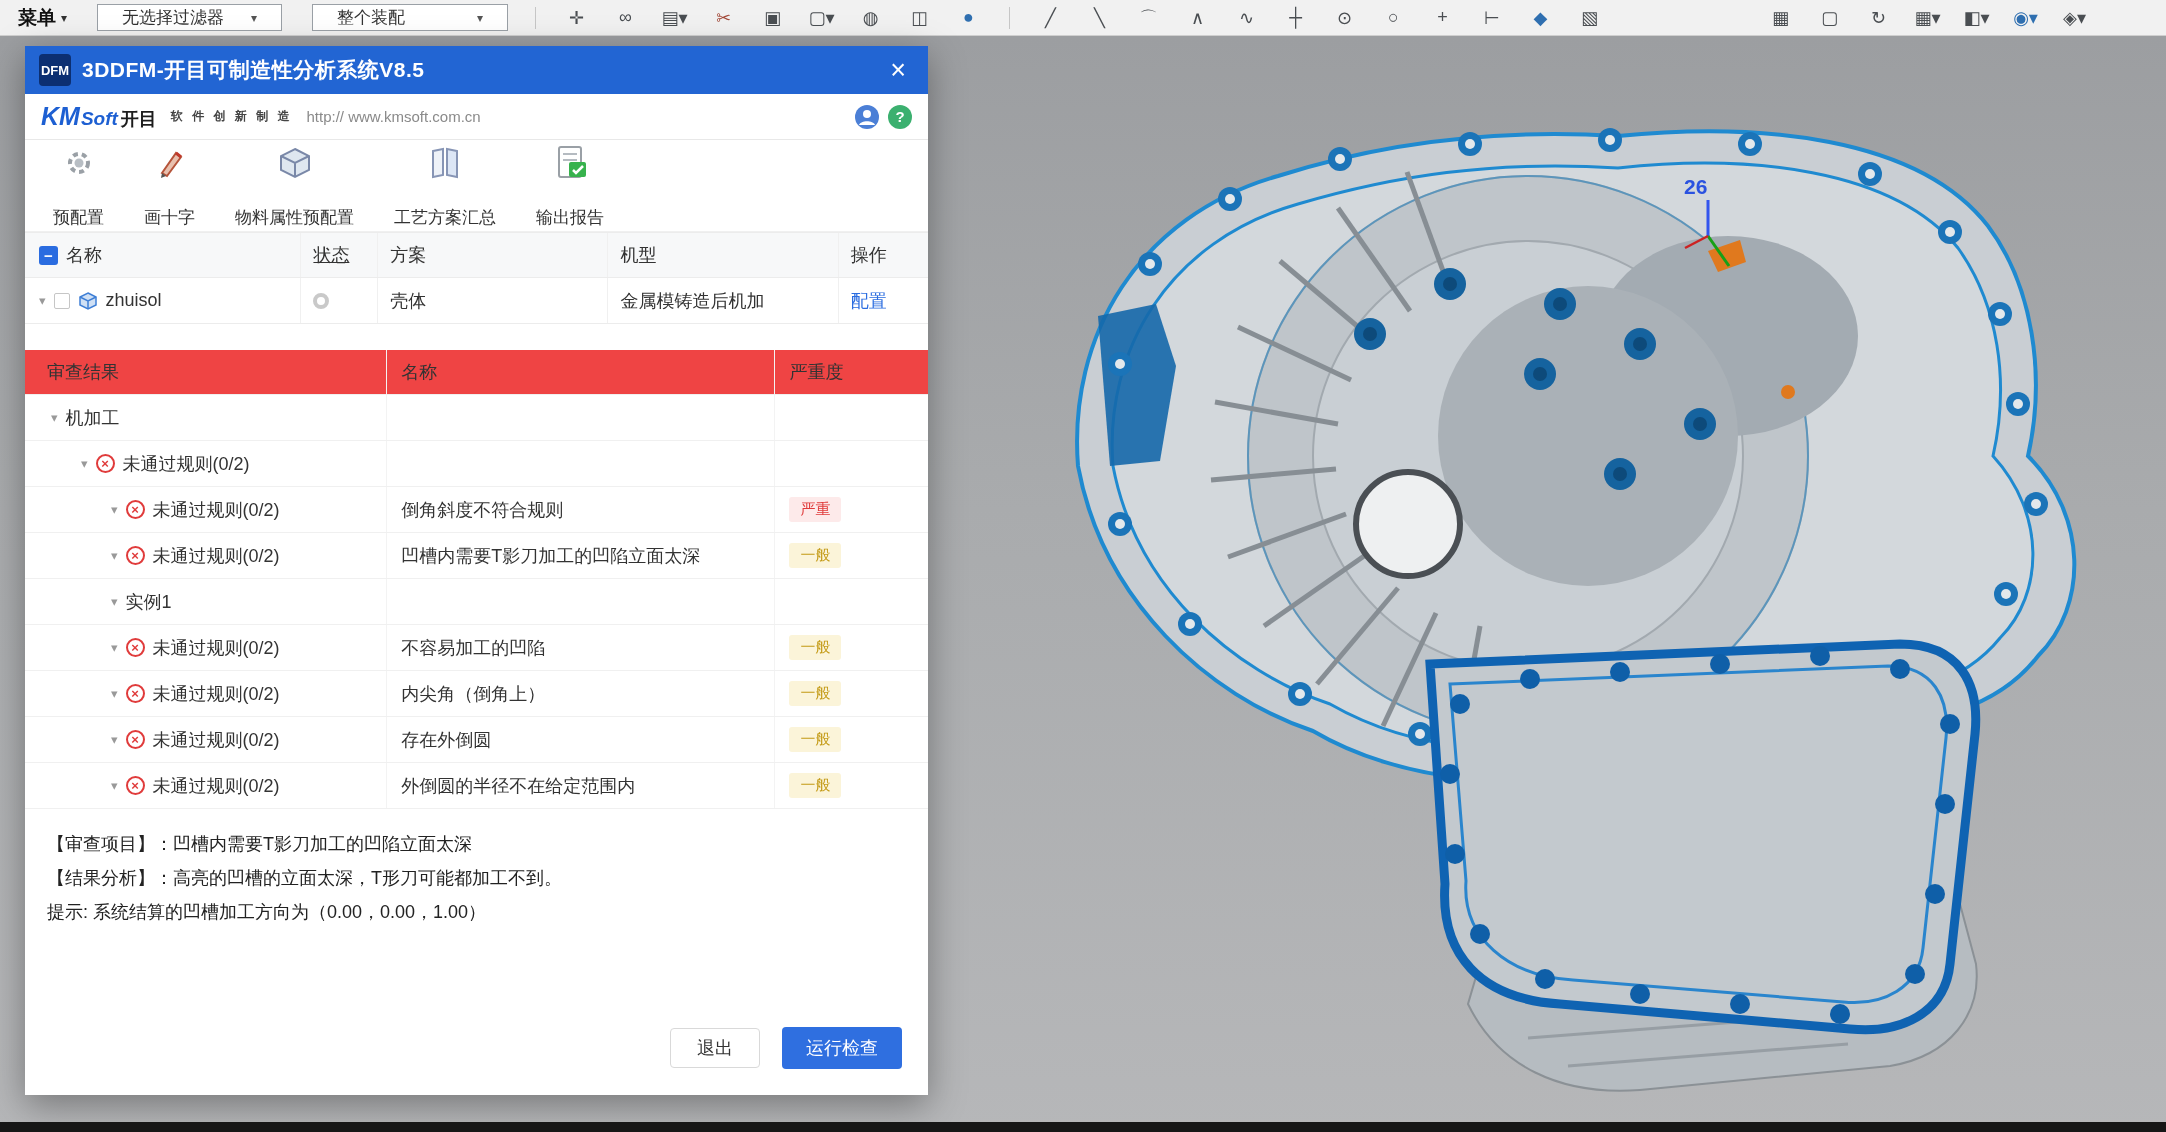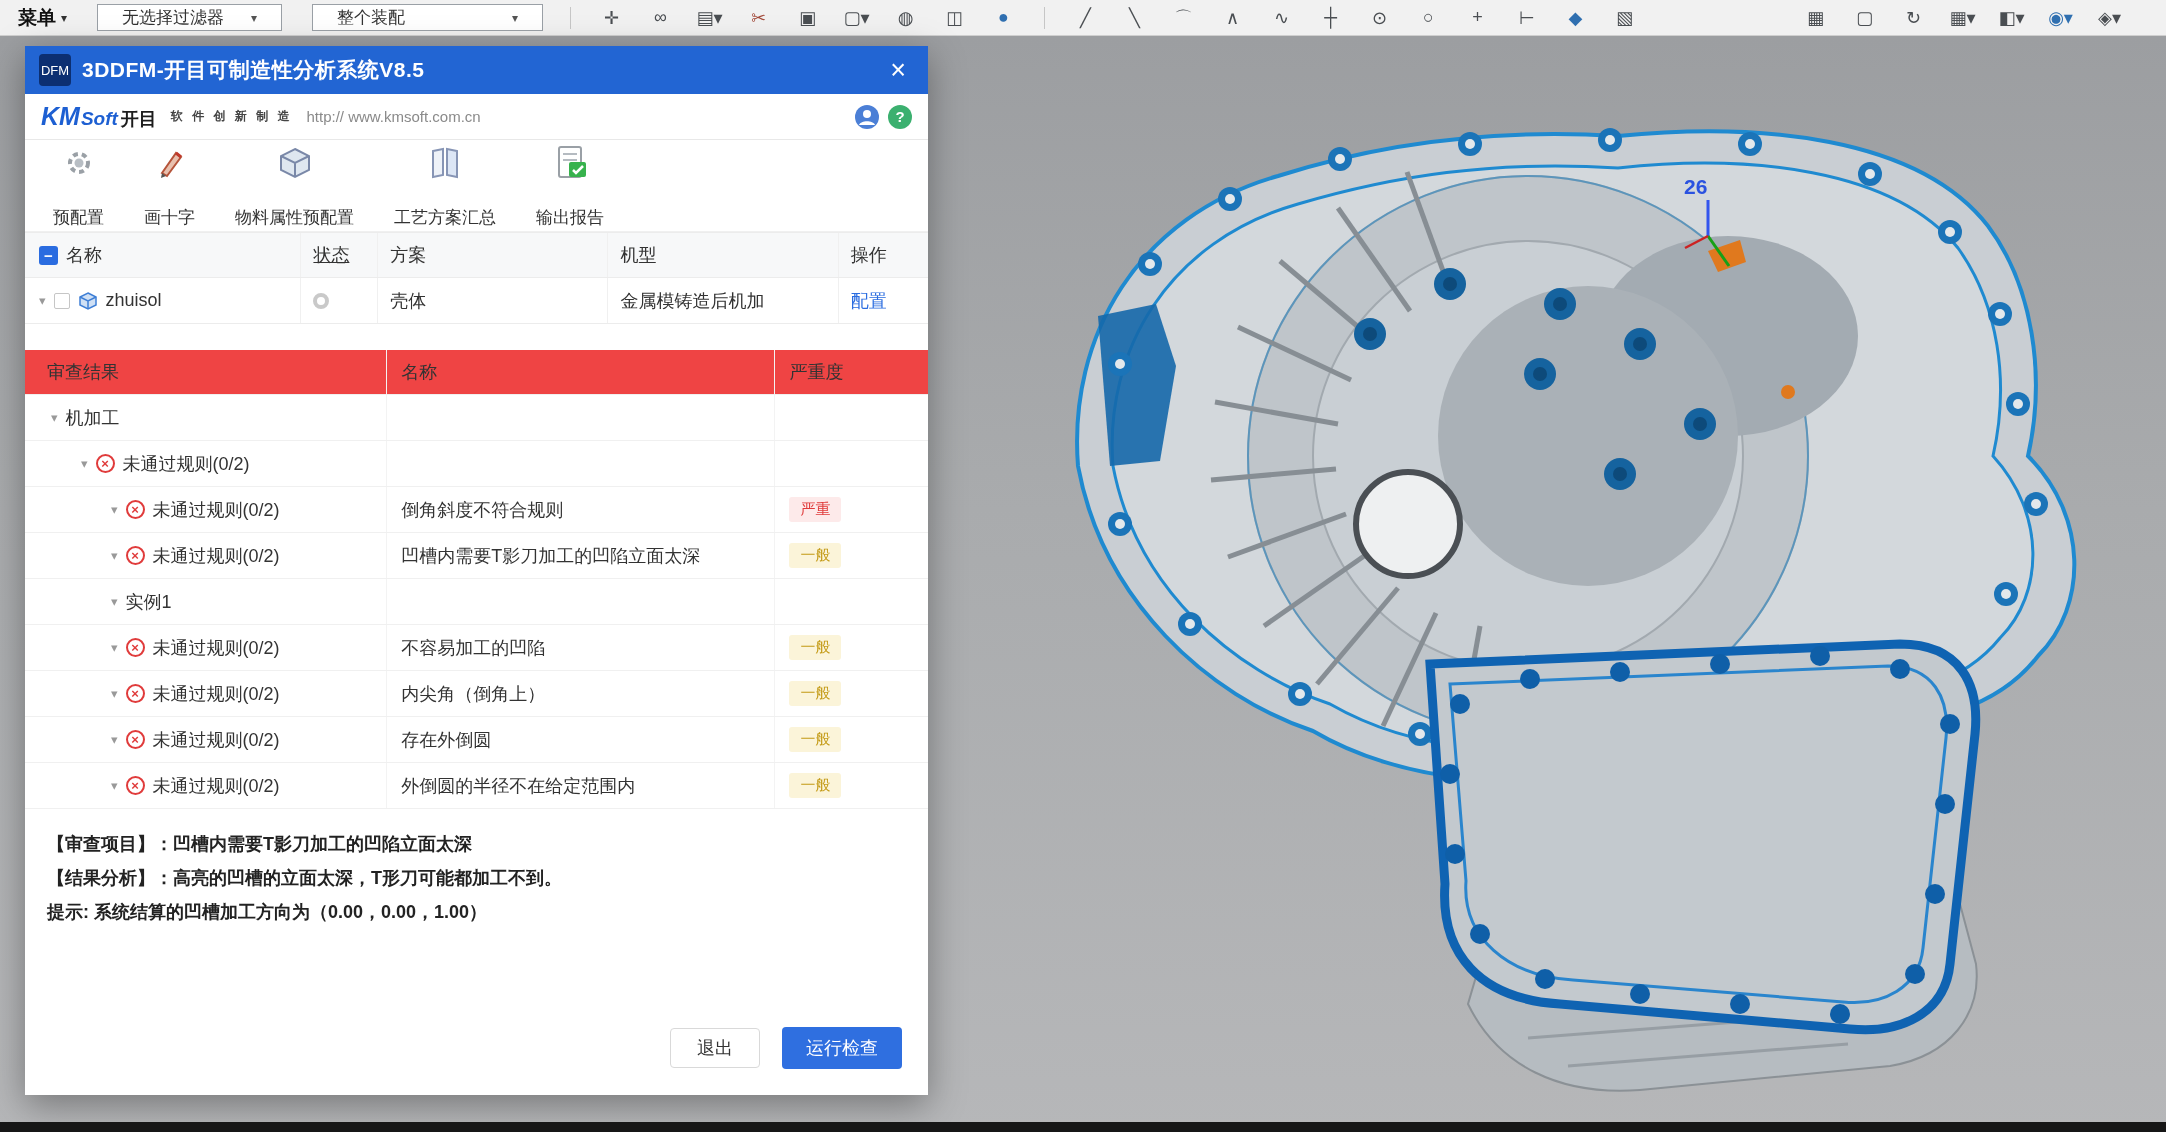--- a/index.html
+++ b/index.html
@@ -18,39 +18,39 @@
     display:flex; align-items:center; gap:22px; padding:0 10px; z-index:20;
   }
   .menu-btn { display:flex; align-items:center; gap:5px; font-size:19px; font-weight:700; color:#111; padding:2px 8px; cursor:default; }
   .menu-btn .caret { font-size:12px; color:#333; }
   .tb-select {
     height:27px; background:#fff; border:1px solid #9aa0a6;
     display:flex; align-items:center; justify-content:space-between;
     padding:0 24px; font-size:17px; color:#333;
   }
   .tb-select.filter { width:185px; }
-  .tb-select.scope  { width:231px; margin-left:8px;text-align:right; }
+  .tb-select.scope  { width:196px; margin-left:8px;text-align:right; }
   .tb-select .caret { font-size:12px; color:#555; margin-left:8px; }
   .tb-icon {
     min-width:27px; height:27px; display:flex; align-items:center; justify-content:center;
     font-size:18px; color:#4a4e52; border-radius:3px;
   }
   .tb-icon.blue { color:#2f6fb0; }
   .tb-icon.red { color:#a34a3a; }
   .tb-sep { width:1px; height:22px; background:#c6c6c6; margin:0 5px; }
   .tb-gap { width:120px; }
 
   
   .dialog {
     position:absolute; left:25px; top:46px; width:903px; height:1049px;
     background:#fff; box-shadow:0 10px 34px rgba(0,0,0,.35);
     display:flex; flex-direction:column; z-index:30;
   }
   .titlebar { height:48px; background:#2265d3; display:flex; align-items:center; gap:11px; padding:0 14px; flex:0 0 auto; }
-  .dfm-badge { width:32px; height:32px; background:#0c2f72; color:#fff; font-size:13px; font-weight:400;
+  .dfm-badge { width:32px; height:32px; background:#0c2f72; color:#fff; font-size:13px; font-weight:700;
     display:flex; align-items:center; justify-content:center; border-radius:4px; }
   .dlg-title { color:#fff; font-size:21px; font-weight:600; flex:1; letter-spacing:.5px; }
   .dlg-close { color:#fff; font-size:27px; padding:0 8px; cursor:default; line-height:1; }
 
   .brandbar { height:46px; border-bottom:1px solid #e8e8e8; display:flex; align-items:center; gap:14px; padding:0 16px; flex:0 0 auto; }
   .logo-km { color:#1d5fd2; font-size:25px; font-weight:800; font-style:italic; }
   .logo-soft { color:#1d5fd2; font-size:19px; font-weight:600; font-style:italic; margin-left:1px; }
   .logo-cn { color:#1c1c1c; font-size:18px; font-weight:700; margin-left:3px; }
   .slogan { font-size:12px; color:#444; letter-spacing:3px; font-weight:700; }
   .url { font-size:15px; color:#8a8a8a; }
@@ -93,21 +93,21 @@
   .rc3 { width:17%; padding-left:14px; border-left:1px solid #f3f3f3; }
   .lv1 .rc1 { padding-left:26px; }
   .lv2 .rc1 { padding-left:56px; }
   .lv3 .rc1 { padding-left:86px; }
   .fail-icon { width:19px; height:19px; flex:0 0 auto; border:2px solid #e03b3b; border-radius:50%; color:#e03b3b;
     font-size:13px; font-weight:700; display:flex; align-items:center; justify-content:center; line-height:1; }
   .badge { padding:3px 11px; border-radius:3px; font-size:15px; }
   .badge.severe { background:#fdeaea; color:#e03b3b; }
   .badge.general { background:#fbf4d9; color:#c49b17; }
 
-  .summary { padding:18px 22px 6px; font-size:18px; color:#222; line-height:34px; flex:0 0 auto;font-weight:bold; }
+  .summary { padding:18px 22px 6px; font-size:18px; color:#222; line-height:34px; flex:0 0 auto; }
 
   .dlg-footer { margin-top:auto; display:flex; justify-content:flex-end; align-items:center; gap:22px; padding:0 26px 26px; }
   .btn-exit { min-width:90px; height:40px; background:#fff; border:1px solid #d9d9d9; border-radius:4px; font-size:18px; color:#333;
     display:flex; align-items:center; justify-content:center; padding:0 20px; cursor:default; }
   .btn-run { min-width:120px; height:42px; background:#2f6fe0; border:none; border-radius:4px; font-size:18px; color:#fff;
     display:flex; align-items:center; justify-content:center; padding:0 22px; cursor:default; }
 
   
   .viewport { position:absolute; left:928px; top:36px; right:0; bottom:10px; z-index:5; }
   .viewport svg { width:100%; height:100%; display:block; }

